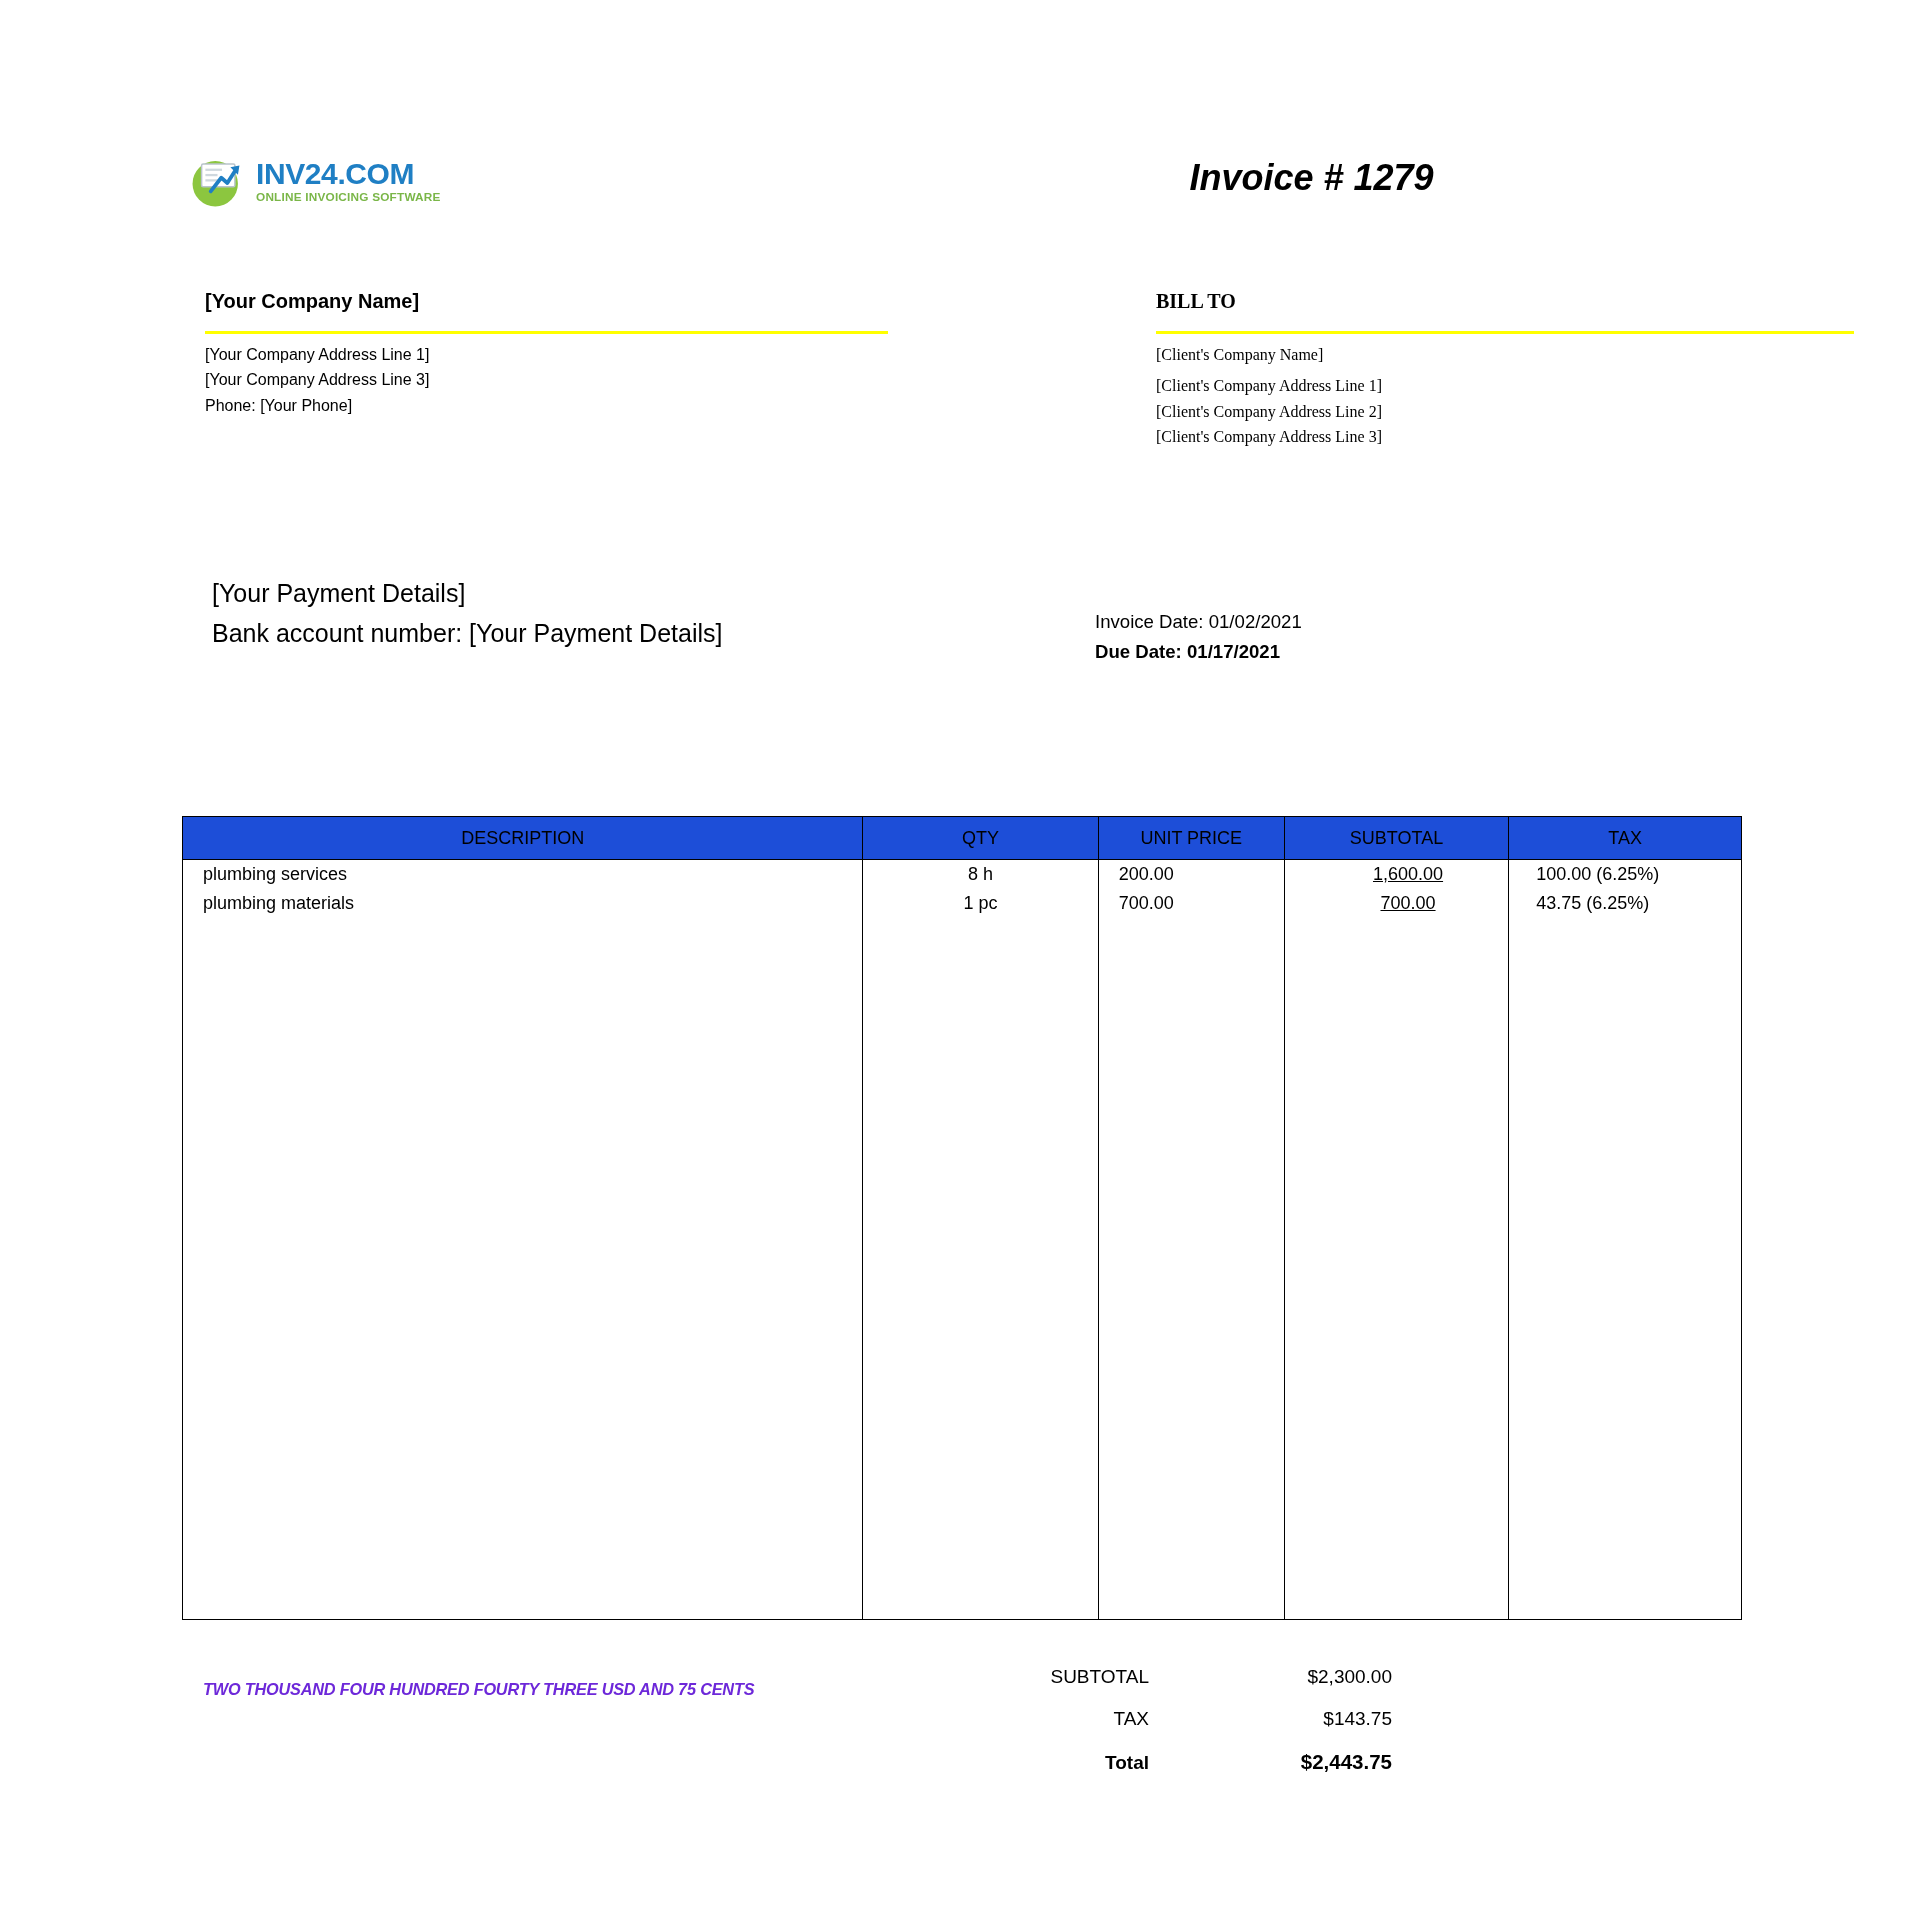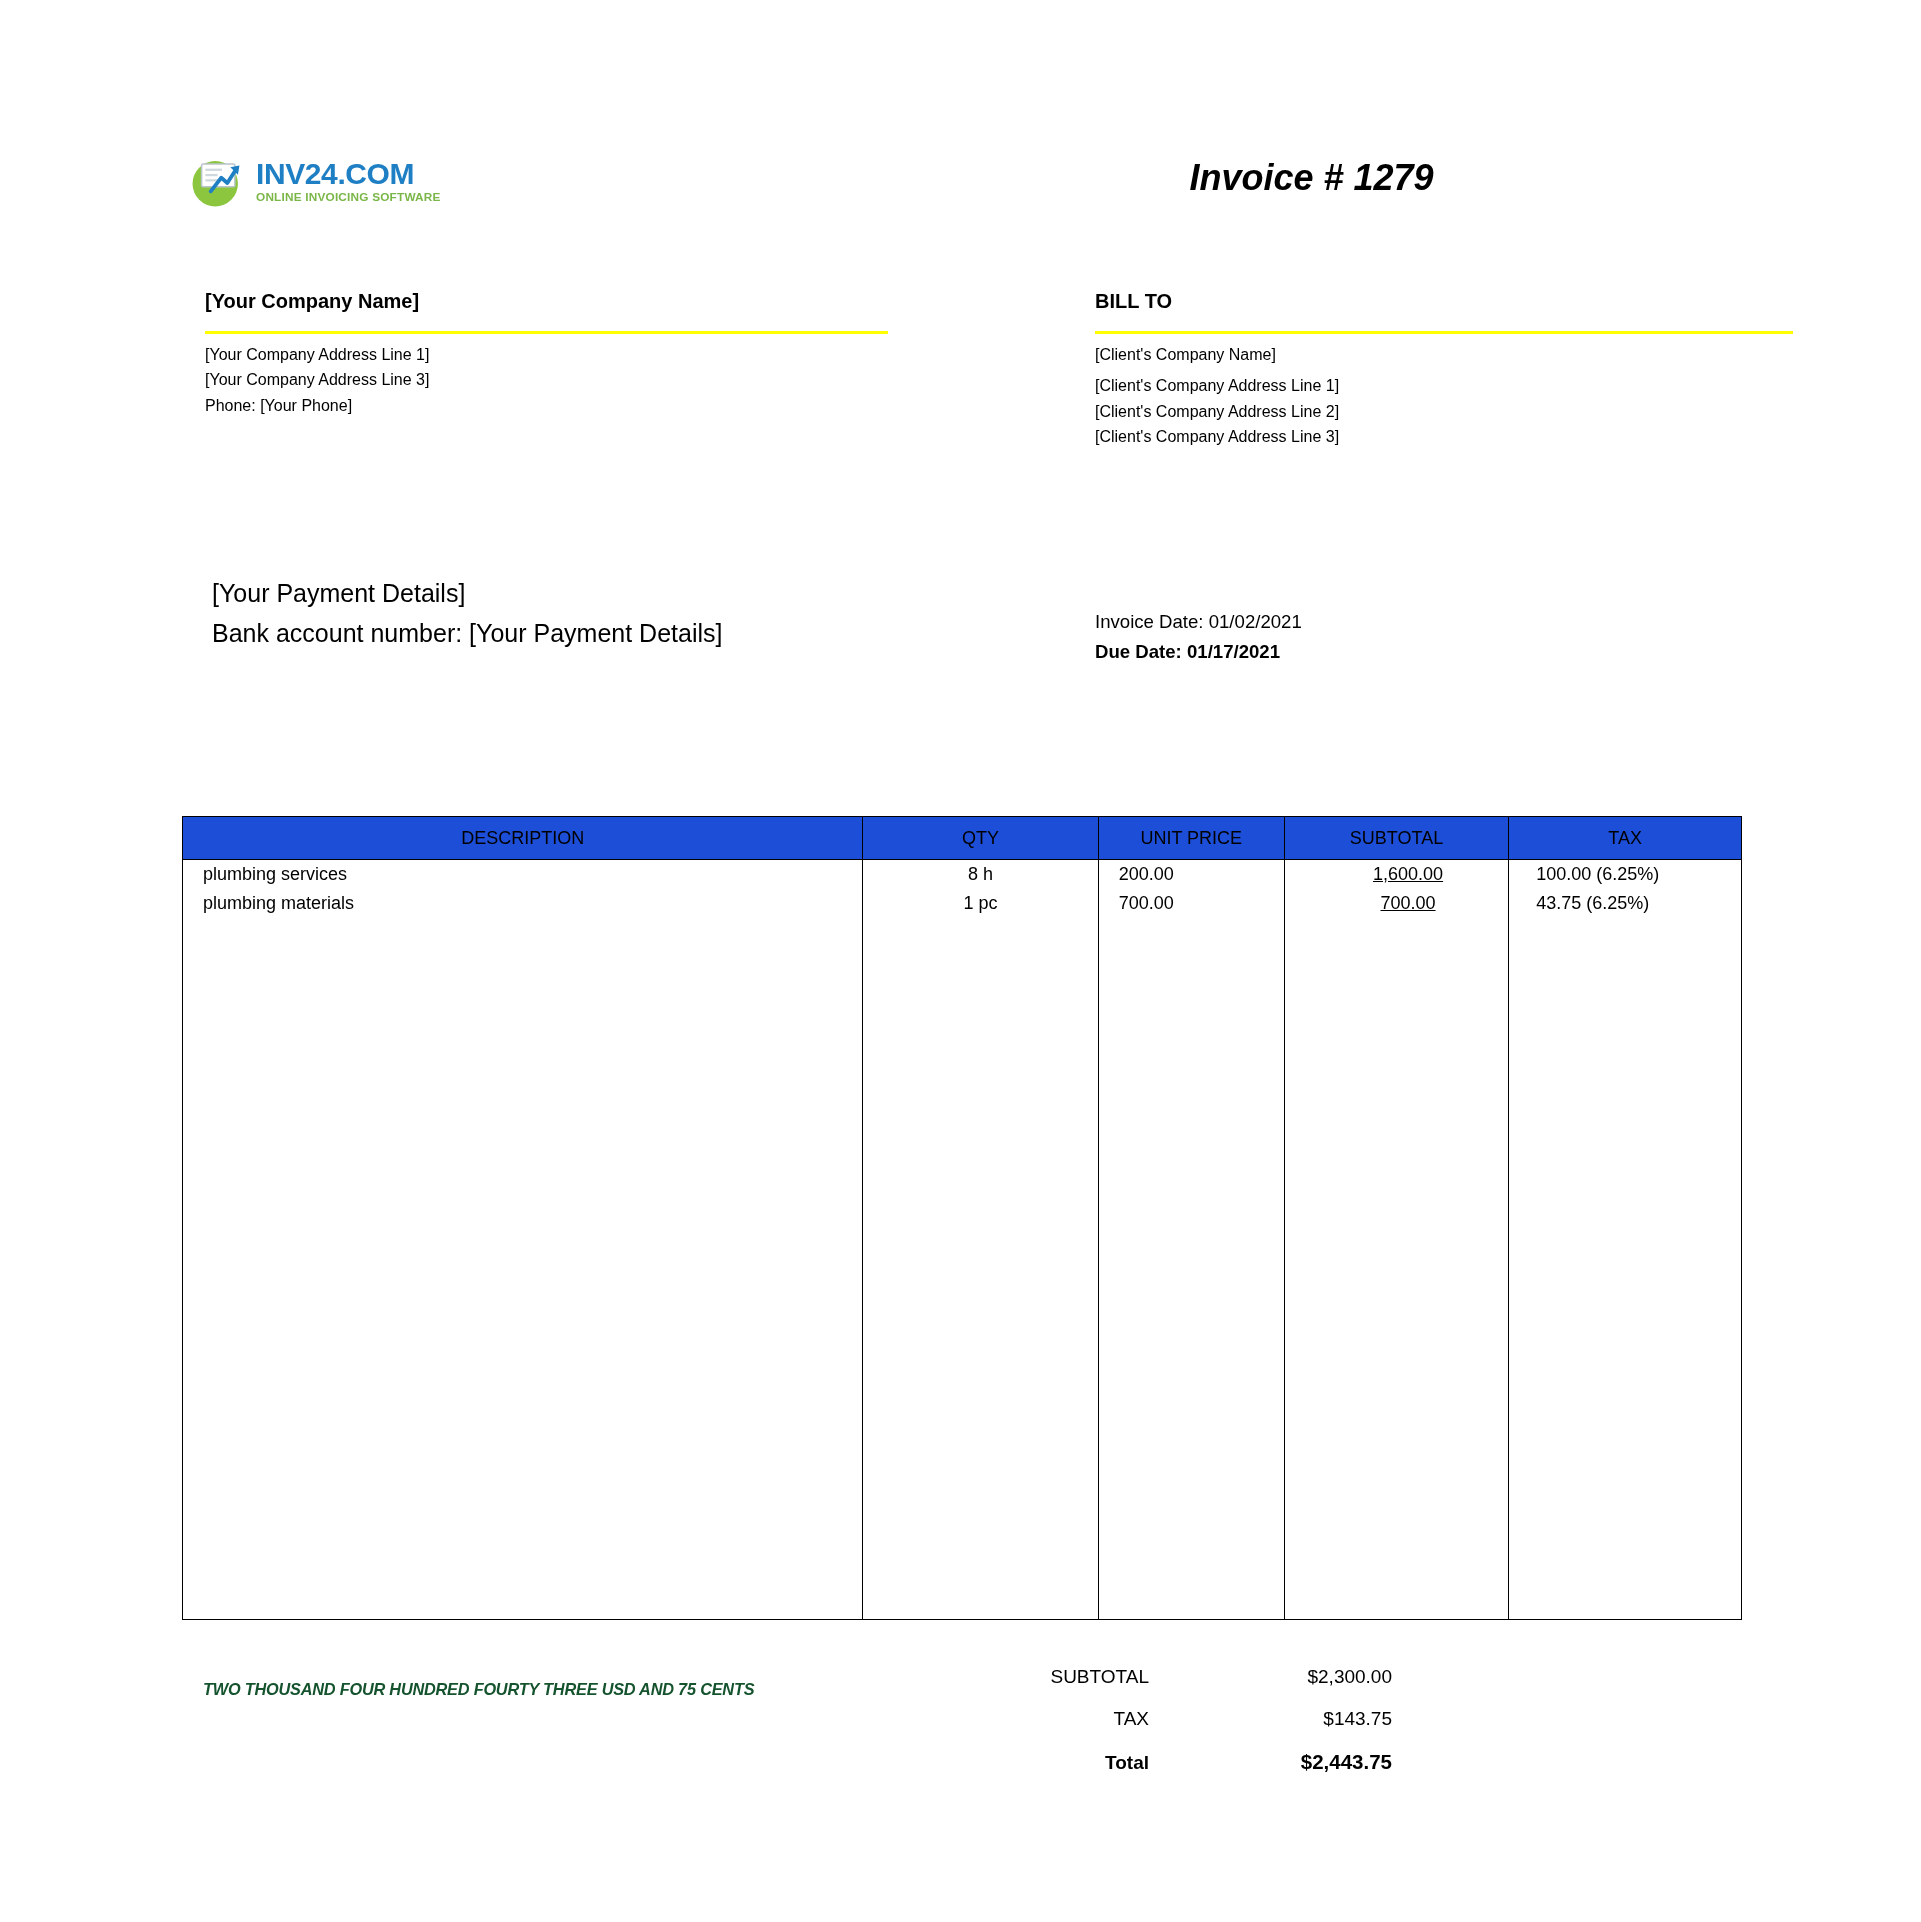--- a/index.html
+++ b/index.html
@@ -77,23 +77,24 @@
 
   
   .company-block {
     position: absolute;
     left: 205px;
     top: 290px;
     width: 683px;
   }
   .bill-block {
     position: absolute;
-    left: 1095px;
+    left: 1156px;
     top: 290px;
     width: 698px;
+    font-family: Liberation Serif, serif;
   }
   .party-title {
     font-size: 20px;
     font-weight: bold;
     padding-bottom: 18px;
   }
   .yellow-rule {
     height: 3px;
     background: #ffff00;
     width: 100%;
@@ -178,21 +179,21 @@
 
   
   .amount-words {
     position: absolute;
     left: 203px;
     top: 1680px;
     font-size: 16.3px;
     font-style: italic;
     font-weight: bold;
     letter-spacing: -0.2px;
-    color: #14532d;
+    color: #6d28d9;
   }
   .totals {
     position: absolute;
     right: 182px;
     top: 1666px;
     width: 501px;
     font-size: 19px;
   }
   .total-row {
     display: flex;

